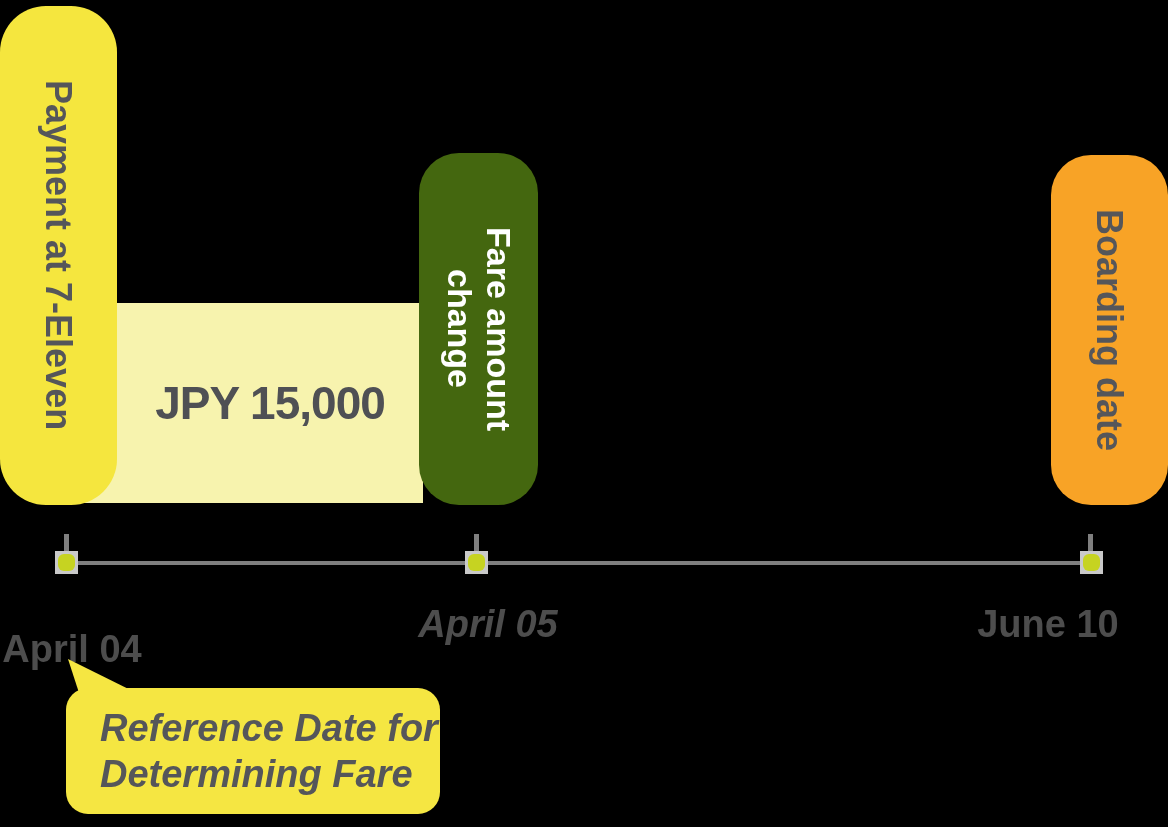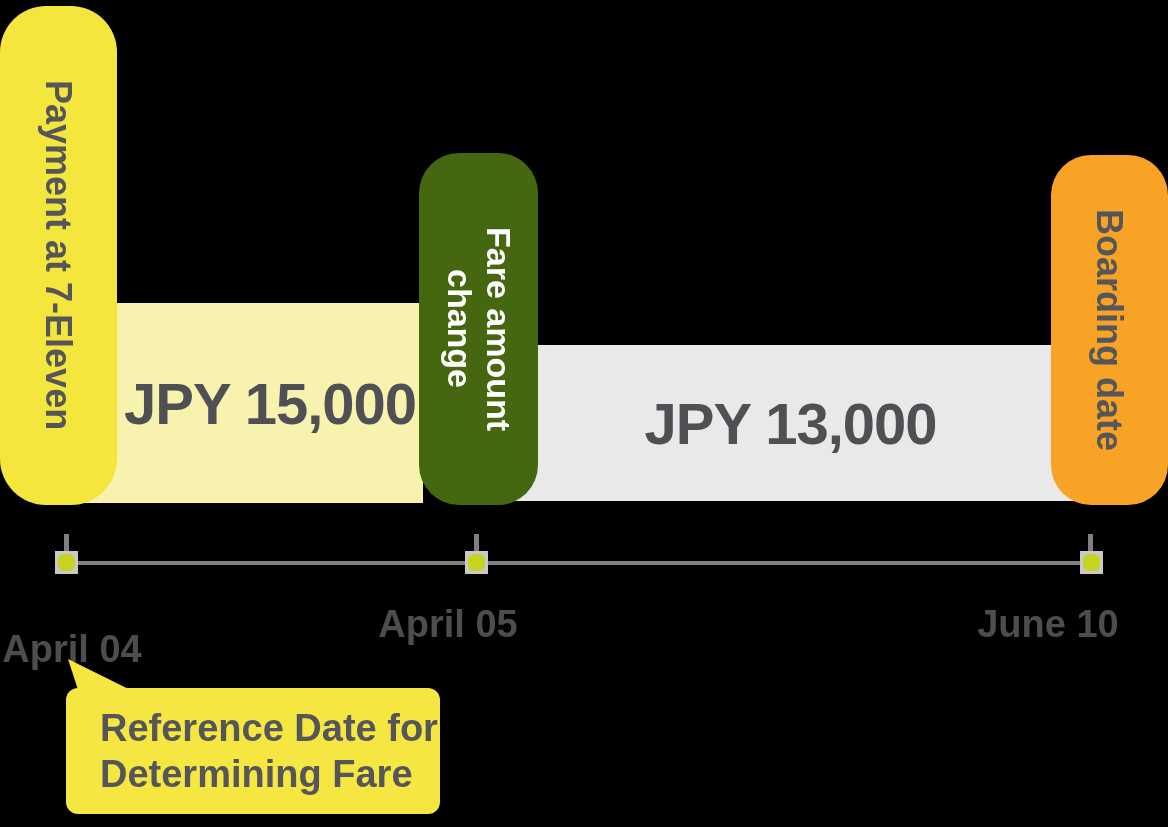--- a/index.html
+++ b/index.html
@@ -8,21 +8,21 @@
     width:1168px;height:827px;
     background:#000;
     font-family:"Liberation Sans","DejaVu Sans",sans-serif;
     overflow:hidden;
   }
   
   .fare-bar{position:absolute;z-index:1;display:flex;align-items:center;justify-content:center;}
   #fare-bar-1{left:55px;top:303px;width:368px;height:200px;background:#f7f3ae;}
   #fare-bar-2{left:478px;top:345px;width:625px;height:156px;background:#e9e9e9;}
   .fare-amount{
-    font-size:58px;font-weight:700;color:#4f5054;letter-spacing:-1px;white-space:nowrap;
+    font-size:46px;font-weight:700;color:#4f5054;letter-spacing:-1px;white-space:nowrap;
   }
   #fare-bar-1 .fare-amount{margin-left:62px;}
   
   .pill{
     position:absolute;z-index:2;display:flex;align-items:center;justify-content:center;
   }
   #pill-payment{left:0px;top:6px;width:117px;height:499px;border-radius:46px;background:#f5e63e;}
   #pill-fare-change{left:419px;top:153px;width:119px;height:352px;border-radius:40px;background:#44670f;}
   #pill-boarding{left:1051px;top:155px;width:117px;height:350px;border-radius:40px;background:#f8a326;}
   .pill-label{
@@ -41,47 +41,44 @@
   }
   #backing-1{left:55px;} #backing-2{left:465px;} #backing-3{left:1080px;}
   .marker{
     position:absolute;width:17px;height:17px;top:554px;border-radius:6px;background:#c6d321;z-index:3;
   }
   #marker-1{left:58px;} #marker-2{left:468px;} #marker-3{left:1083px;}
   .timeline-date{
     position:absolute;top:603px;transform:translateX(-50%);
     font-size:38px;font-weight:700;color:#4d4d4d;white-space:nowrap;z-index:1;
   }
-  #date-1{left:72px;margin-top:25px;} #date-2{left:448px;} #date-3{left:1048px;}
+  #date-1{left:72px;margin-top:25px;} #date-2{left:488px;font-style:italic;} #date-3{left:1048px;}
   
   #callout{
     position:absolute;left:66px;top:688px;width:374px;height:126px;
-    background:#f5e642;border-radius:12px;z-index:2;
-    display:flex;align-items:center;
+    background:#f5e642;border-radius:22px;z-index:2;
+    display:flex;align-items:center;font-style:italic;
   }
   #callout-tail{
     position:absolute;left:68px;top:659px;width:60px;height:48px;
     background:#f5e642;z-index:2;
     clip-path:polygon(0 0,100% 62%,26% 100%);
   }
   #callout-text{
     margin-left:34px;font-size:38px;font-weight:700;color:#55565a;
     line-height:1.22;white-space:pre-line;
   }
 </style>
 </head>
 <body>
 
 <div id="canvas">
 
   <div class="fare-bar" id="fare-bar-1">
     <span class="fare-amount">JPY 15,000</span>
-  </div>
-  <div class="fare-bar" id="fare-bar-2">
-    <span class="fare-amount">JPY 13,000</span>
   </div>
 
   <div class="pill" id="pill-payment">
     <span class="pill-label">Payment at 7-Eleven</span>
   </div>
   <div class="pill" id="pill-fare-change">
     <span class="pill-label">Fare amount
 change</span>
   </div>
   <div class="pill" id="pill-boarding">

